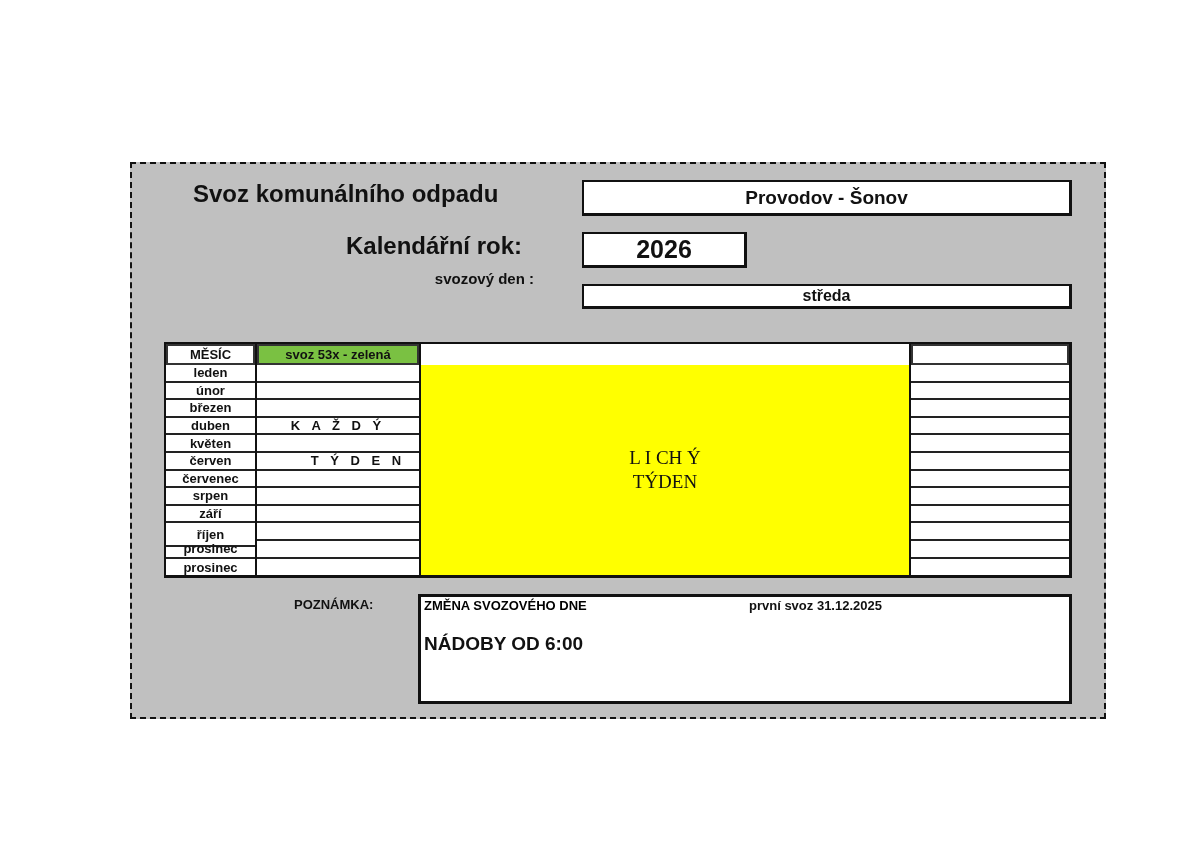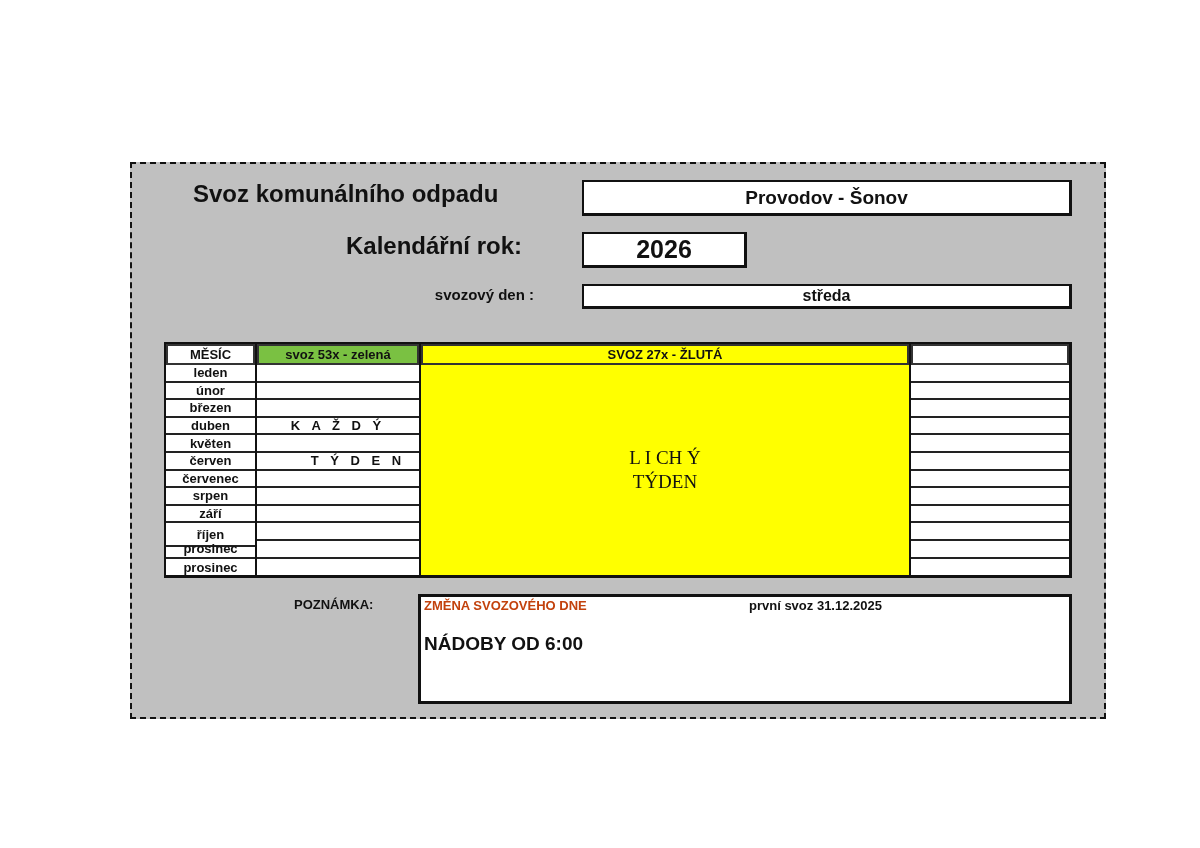--- a/index.html
+++ b/index.html
@@ -14,21 +14,21 @@
   .abs { position: absolute; }
   .title {
     left: 193px; top: 180px; width: 340px; font-size: 24px; font-weight: bold;
     white-space: nowrap;
   }
   .year-label {
     left: 300px; top: 232px; width: 222px; text-align: right; font-size: 24px; font-weight: bold;
     white-space: nowrap;
   }
   .day-label {
-    left: 380px; top: 286px; width: 154px; text-align: right; font-size: 15px; font-weight: bold;
+    left: 380px; top: 270px; width: 154px; text-align: right; font-size: 15px; font-weight: bold;
     white-space: nowrap;
   }
   .box {
     background: #fff; border: 3px solid #111; border-top-width: 2px; border-left-width: 2px;
     box-sizing: border-box; display: flex; align-items: center; justify-content: center;
     font-weight: bold;
   }
   .locality { left: 582px; top: 180px; width: 490px; height: 36px; font-size: 19px; }
   .year { left: 582px; top: 232px; width: 165px; height: 36px; font-size: 25px; }
   .day { left: 582px; top: 284px; width: 490px; height: 25px; font-size: 16px; }
@@ -61,21 +61,21 @@
   .spaced { letter-spacing: 4px; }
 
   .note-label {
     left: 294px; top: 597px; font-size: 13px; font-weight: bold; white-space: nowrap;
   }
   .note-box {
     left: 418px; top: 594px; width: 654px; height: 110px;
     background: #fff; border: 3px solid #111; box-sizing: border-box;
   }
   .note-red {
-    left: 3px; top: 1px; color: #c2410c; font-size: 13px; font-weight: bold; white-space: nowrap;
+    left: 3px; top: 1px; color: #000000; font-size: 13px; font-weight: bold; white-space: nowrap;
   }
   .note-first {
     left: 328px; top: 1px; font-size: 13px; font-weight: bold; white-space: nowrap;
   }
   .note-bins {
     left: 3px; top: 36px; font-size: 19px; font-weight: bold; white-space: nowrap;
   }
 </style>
 </head>
 <body>
@@ -129,21 +129,20 @@
         <div class="cell row spaced" style="top: 126.6px; height: 17.6px;"></div>
         <div class="cell row spaced" style="top: 144.2px; height: 17.6px;"></div>
         <div class="cell row spaced" style="top: 161.8px; height: 17.6px;"></div>
         <div class="cell row spaced" style="top: 179.4px; height: 17.6px;"></div>
         <div class="cell row spaced" style="top: 197px; height: 17.6px;"></div>
         <div class="cell row last spaced" style="top: 214.6px; height: 17.6px;"></div>
       </div>
   </div>
 
   <div class="col c-yellow">
-    <div class="cell hdr yellow-hdr">SVOZ 27x - ŽLUTÁ</div>
     <div class="yellow-body">
       <span>L I CH Ý</span>
       <span>TÝDEN</span>
     </div>
   </div>
 
   <div class="col c-extra">
     <div class="cell hdr"></div>
     <div id="extra-rows">
         <div class="cell row" style="top: 21px; height: 17.6px;"></div>

